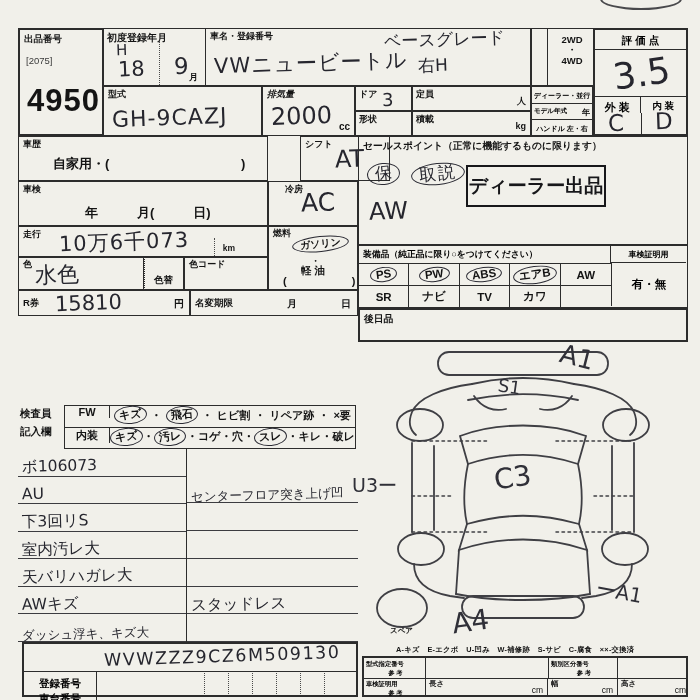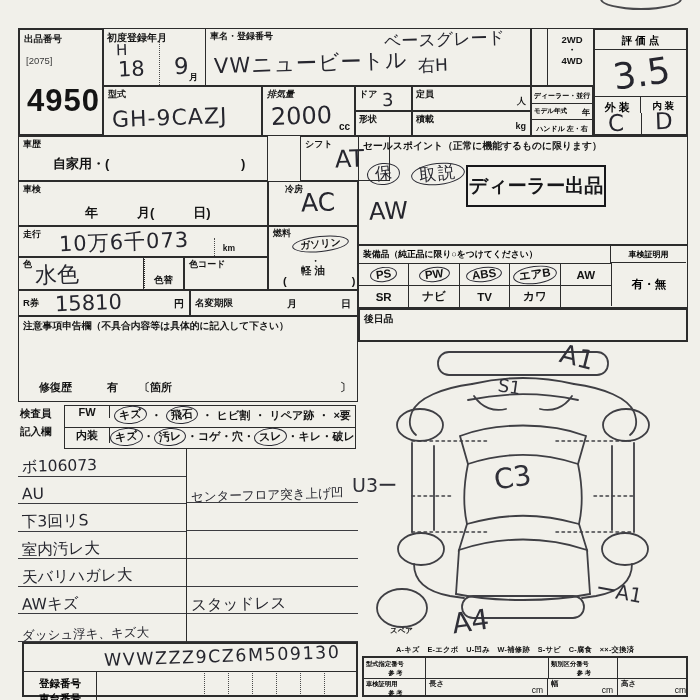--- a/index.html
+++ b/index.html
@@ -160,27 +160,20 @@
   <div class="c" style="left:18px;top:290px;width:172px;height:26px;">
     <span class="l" style="left:4px;top:7px;font-size:9.5px;">R券</span>
     <span class="h" style="left:36px;top:2px;font-size:21px;">15810</span>
     <span class="l" style="right:5px;top:7px;font-size:10px;">円</span>
   </div>
   <div class="c" style="left:190px;top:290px;width:168px;height:26px;">
     <span class="l" style="left:4px;top:7px;font-size:9.5px;">名変期限</span>
     <span class="l" style="left:96px;top:7px;font-size:10px;">月</span>
     <span class="l" style="right:6px;top:7px;font-size:10px;">日</span>
   </div>
-  <div class="c" style="left:18px;top:316px;width:340px;height:86px;">
-    <span class="l" style="left:4px;top:4px;font-size:9.8px;">注意事項申告欄（不具合内容等は具体的に記入して下さい）</span>
-    <span class="l" style="left:20px;bottom:8px;font-size:11px;">修復歴</span>
-    <span class="l" style="left:88px;bottom:8px;font-size:11px;">有</span>
-    <span class="l" style="left:120px;bottom:8px;font-size:11px;">〔箇所</span>
-    <span class="l" style="right:6px;bottom:8px;font-size:11px;">〕</span>
-  </div>
 
   <div class="c" style="left:358px;top:136px;width:330px;height:109px;">
     <span class="l" style="left:4px;top:4px;font-size:9.8px;">セールスポイント（正常に機能するものに限ります）</span>
     <span class="h circ-ink" style="left:8px;top:26px;font-size:17px;">保</span>
     <span class="h circ-ink" style="left:52px;top:26px;font-size:17px;letter-spacing:2px;">取説</span>
     <div class="stamp" style="left:107px;top:28px;width:136px;height:38px;font-size:19px;">
       <span>ディーラー出品</span>
     </div>
     <span class="h" style="left:10px;top:62px;font-size:24px;">AW</span>
   </div>

